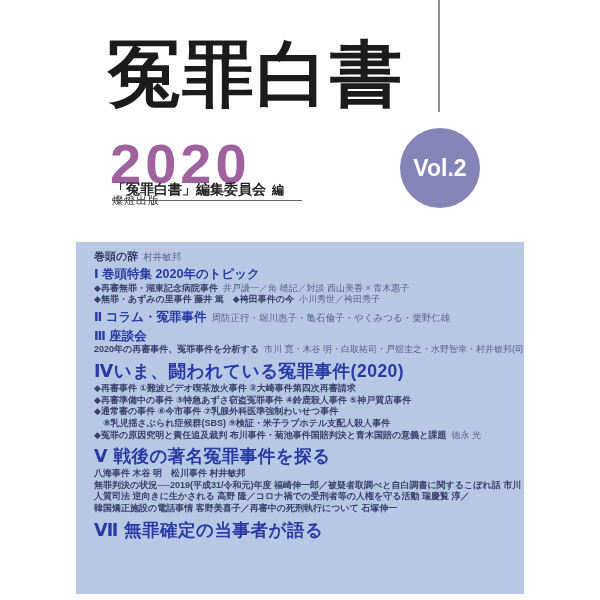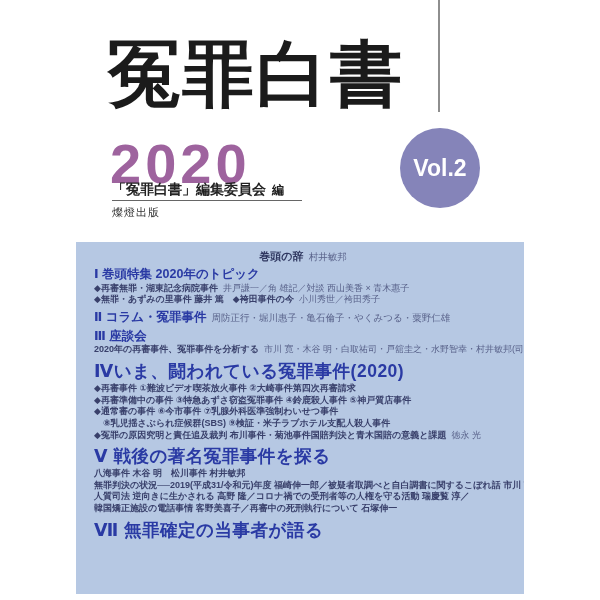--- a/index.html
+++ b/index.html
@@ -9,25 +9,25 @@
          color:#1b1b1b;letter-spacing:2px;line-height:1;}
   .year{position:absolute;left:110px;top:120px;font-size:56px;font-weight:800;
         color:#9e639e;letter-spacing:4px;line-height:1;margin-top:16px;}
   .vline{position:absolute;left:438px;top:0;width:2px;height:112px;background:#8e8e8e;}
   .badge{position:absolute;left:400px;top:128px;width:80px;height:80px;border-radius:50%;
          background:#8584b9;color:#ffffff;display:flex;align-items:center;justify-content:center;
          font-size:23px;font-weight:700;}
   .editor{position:absolute;left:112px;top:181px;font-size:14px;font-weight:700;color:#222222;}
   .editor .suffix{font-size:12px;margin-left:6px;}
   .editor-rule{position:absolute;left:112px;top:200px;width:190px;height:1px;background:#666666;}
-  .publisher{position:absolute;left:112px;top:205px;font-size:11px;color:#333333;letter-spacing:1px;text-align:center;}
+  .publisher{position:absolute;left:112px;top:193px;font-size:11px;color:#333333;letter-spacing:1px;text-align:center;}
   .toc{position:absolute;left:76px;top:242px;width:448px;height:352px;background:#b6c8e3;
        box-sizing:border-box;padding:7px 12px 6px 18px;overflow:hidden;}
   .l{white-space:nowrap;line-height:1.3;}
-  .pre{font-size:11px;font-weight:700;color:#2f3760;margin-bottom:1px;text-align:center;}
+  .pre{font-size:11px;font-weight:700;color:#2f3760;margin-bottom:1px;}
   .h1{font-size:12.5px;font-weight:800;color:#2a3aa4;margin-top:3px;}
   .h2{font-size:17.5px;font-weight:800;color:#2a3aa4;margin-top:4px;letter-spacing:0.5px;}
   .it{font-size:9px;font-weight:700;color:#39406b;}
   .ind{padding-left:9px;}
   .s{font-weight:400;color:#59628a;margin-left:5px;}
   .h1 .s,.pre .s{font-size:9.5px;}
 </style>
 </head>
 <body>
 

